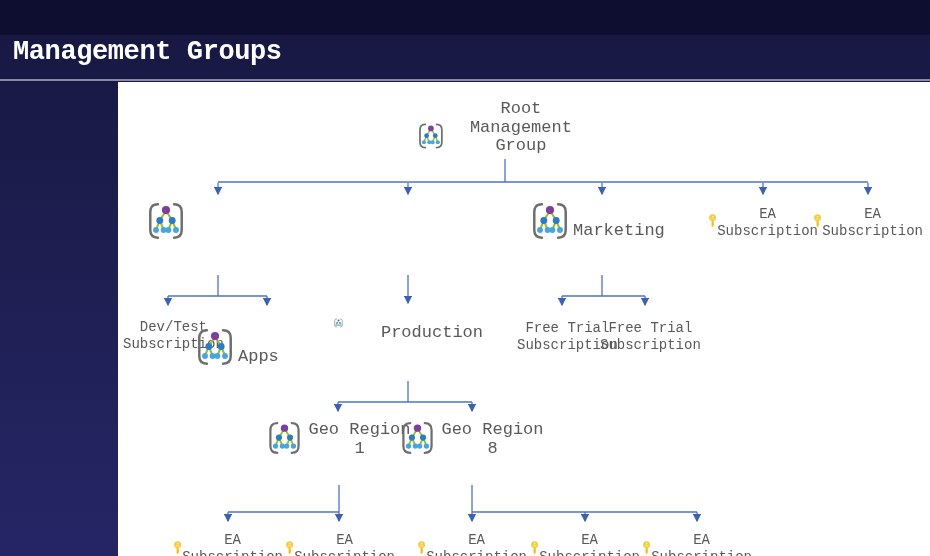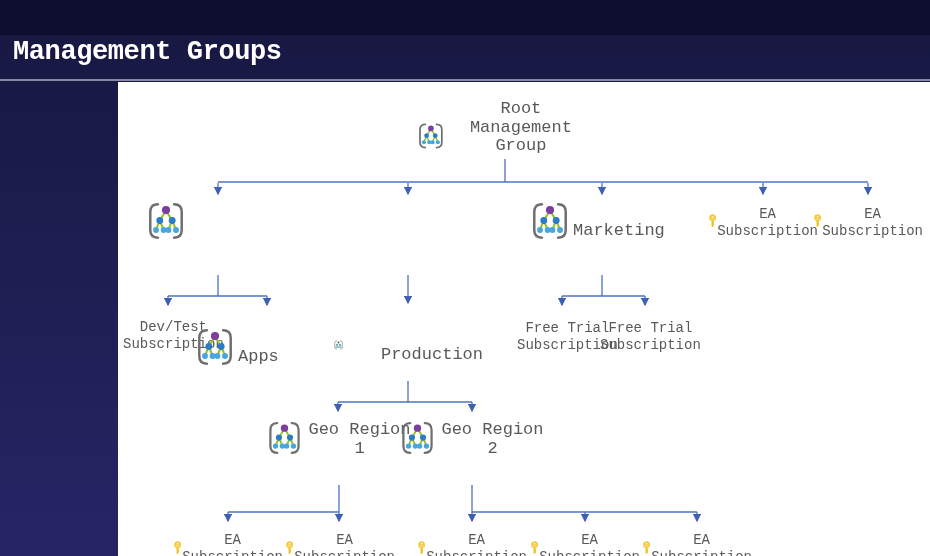--- a/index.html
+++ b/index.html
@@ -159,21 +159,21 @@
     <div class="label">Dev/Test Subscription</div>
   </div>
 
   <div class="node mg" style="left:192px; top:292px; width:150px;">
     <svg width="46" height="40" viewBox="0 0 48 42">
         <use href="#mg"></use>
       </svg>
     <div class="label">Apps</div>
   </div>
 
-  <div class="node mg" style="left:333px; top:290px; width:150px;gap:37px;">
+  <div class="node mg" style="left:333px; top:268px; width:150px;gap:37px;">
     <svg width="46" height="40" viewBox="0 0 48 42">
         <use href="#mg"></use>
       </svg>
     <div class="label">Production</div>
   </div>
 
   <div class="node sub" style="left:517px; top:281px; width:90px;">
     <svg width="24" height="38" viewBox="0 0 26 42">
         <use href="#key"></use>
       </svg>
@@ -191,21 +191,21 @@
     <svg width="46" height="40" viewBox="0 0 48 42">
         <use href="#mg"></use>
       </svg>
     <div class="label">Geo Region 1</div>
   </div>
 
   <div class="node mg" style="left:397px; top:381px; width:150px;">
     <svg width="46" height="40" viewBox="0 0 48 42">
         <use href="#mg"></use>
       </svg>
-    <div class="label">Geo Region 2</div>
+    <div class="label">Geo Region 8</div>
   </div>
 
   <div class="node sub" style="left:173px; top:494px; width:110px;">
     <svg width="24" height="36" viewBox="0 0 26 42">
         <use href="#key"></use>
       </svg>
     <div class="label">EA Subscription</div>
   </div>
 
   <div class="node sub" style="left:285px; top:494px; width:110px;">

